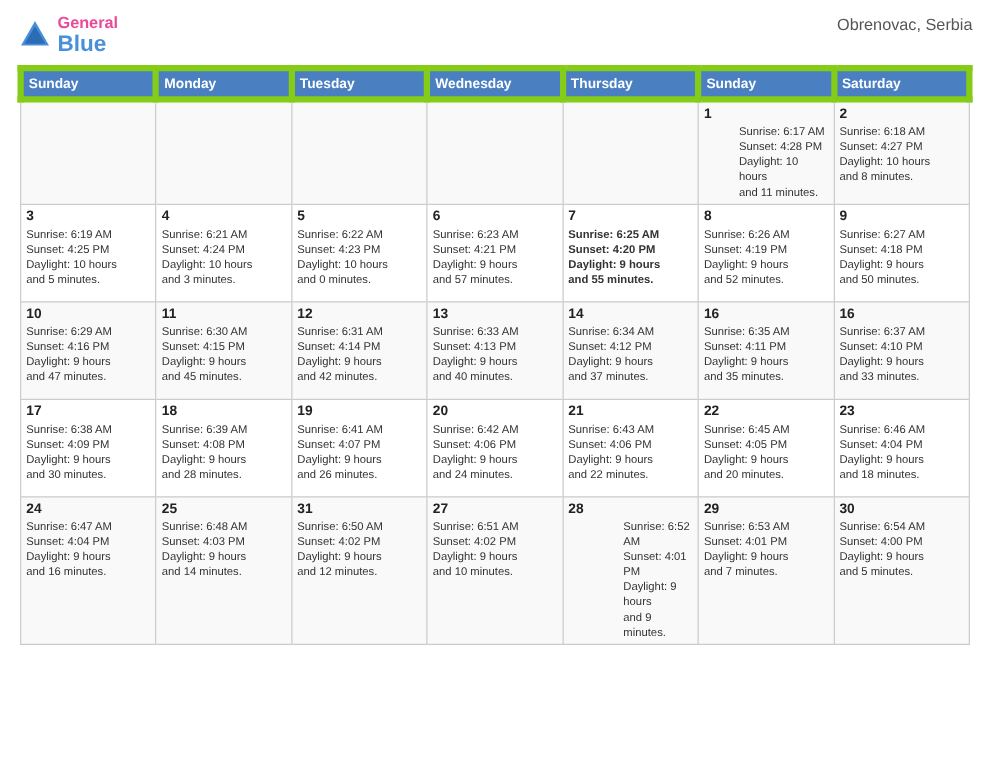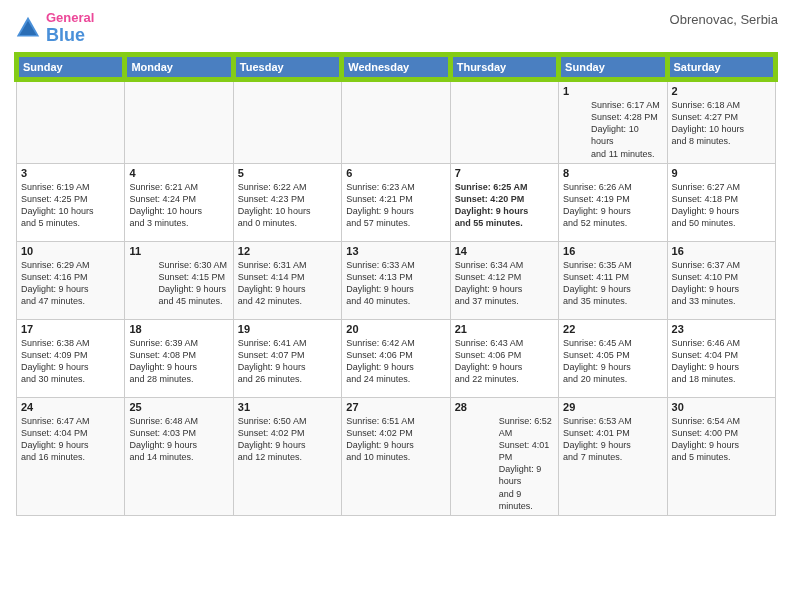--- a/index.html
+++ b/index.html
@@ -195,21 +195,21 @@
         <tr>
           <td>
             <div class="day-num">10</div>
             <div class="cell-content" style="white-space: pre-line;">Sunrise: 6:29 AM
 Sunset: 4:16 PM
 Daylight: 9 hours
 and 47 minutes.</div>
           </td>
           <td>
             <div class="day-num">11</div>
-            <div class="cell-content" style="white-space: pre-line; margin-left: 29px;">Sunrise: 6:30 AM
+            <div class="cell-content" style="white-space: pre-line;">Sunrise: 6:30 AM
 Sunset: 4:15 PM
 Daylight: 9 hours
 and 45 minutes.</div>
           </td>
           <td>
             <div class="day-num">12</div>
             <div class="cell-content" style="white-space: pre-line;">Sunrise: 6:31 AM
 Sunset: 4:14 PM
 Daylight: 9 hours
 and 42 minutes.</div>

